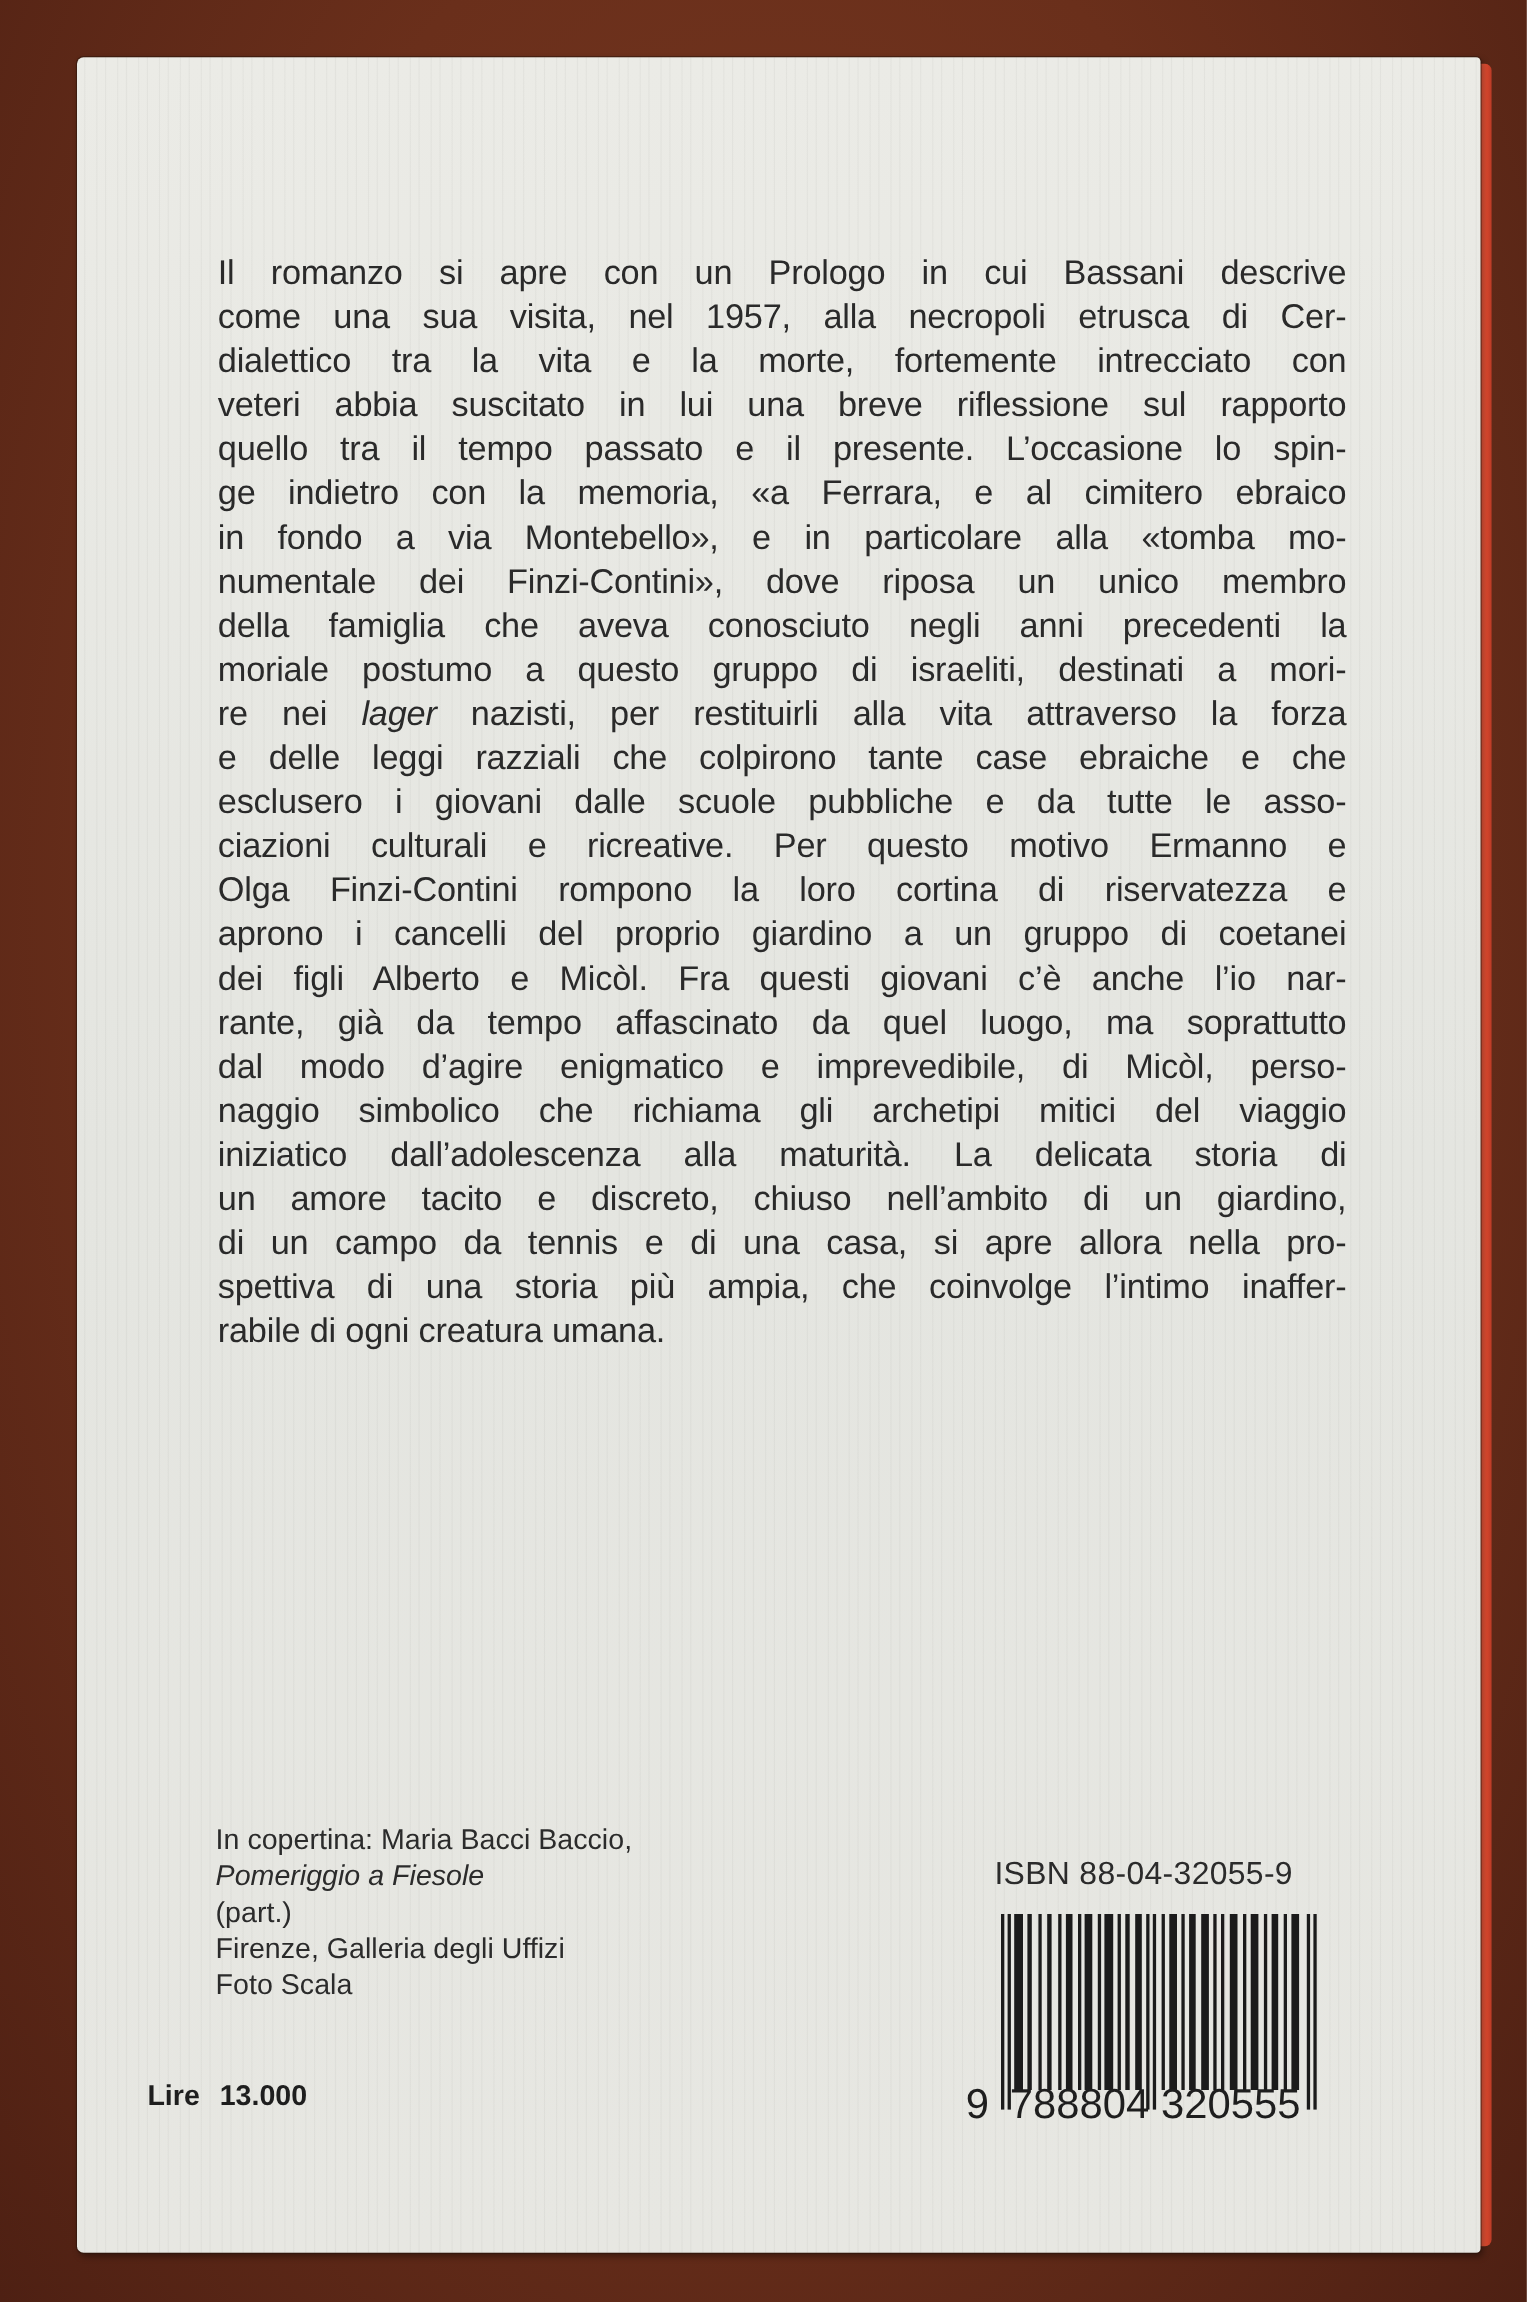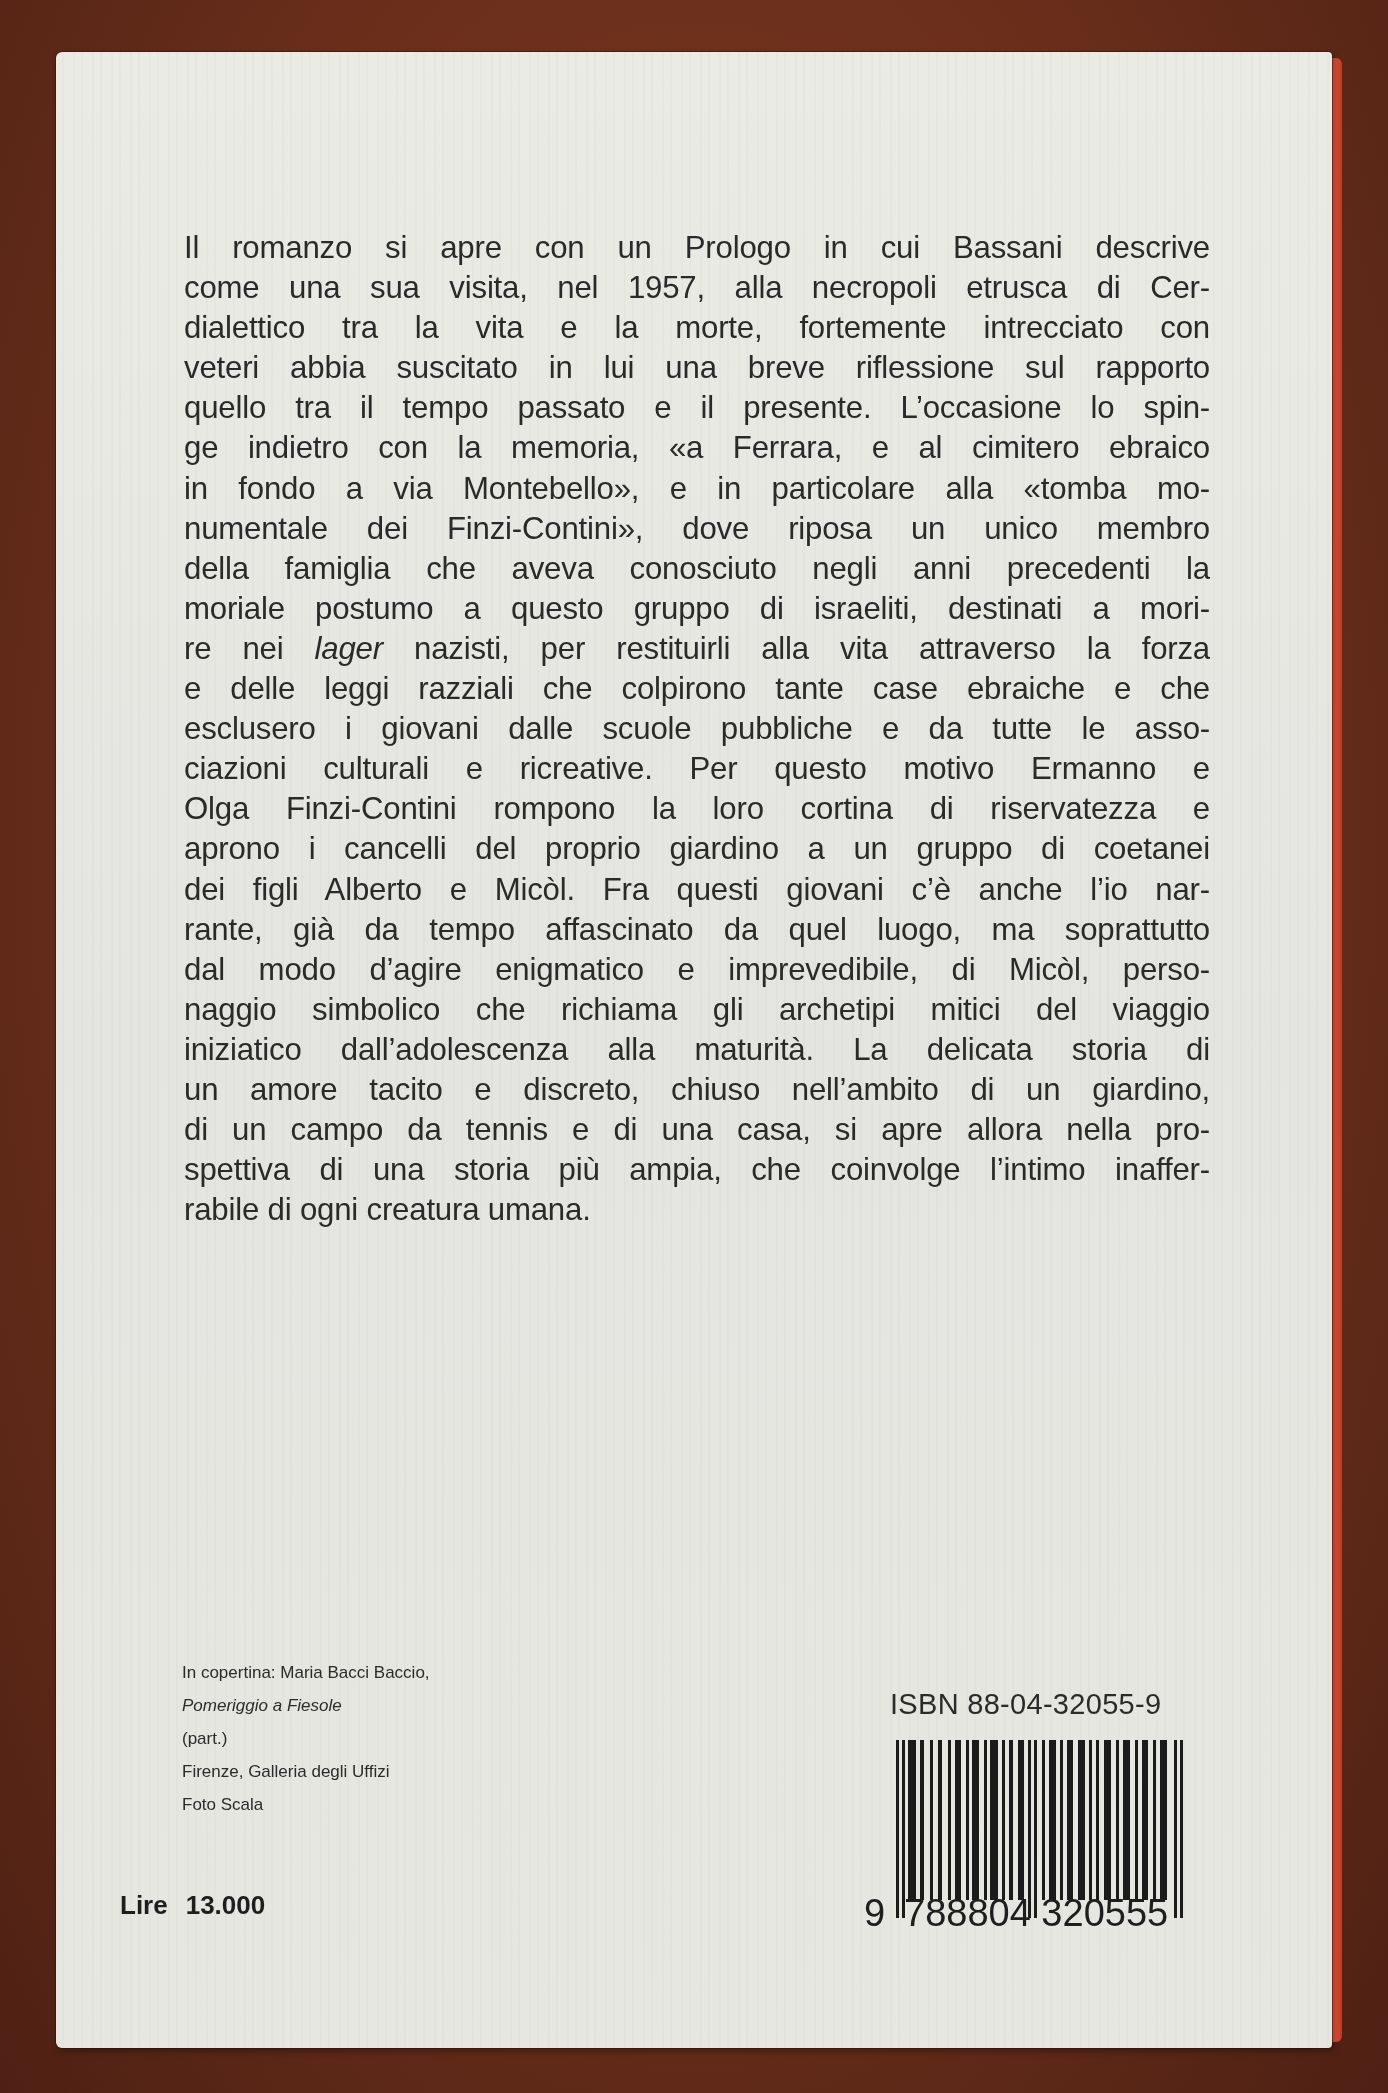--- a/index.html
+++ b/index.html
@@ -3,21 +3,21 @@
   <meta charset="utf-8">
   <style>
     html, body { margin: 0; padding: 0; }
     body {
       width: 1388px; height: 2093px; overflow: hidden;
       background: radial-gradient(ellipse at 50% 40%, #7a3a22 0%, #6a2f1b 55%, #4e2013 100%);
       position: relative;
       font-family: "Liberation Sans", sans-serif;
     }
     .book {
-      position: absolute; left: 56px; top: 52px;
+      position: absolute; left: 70px; top: 52px;
       width: 1280px; height: 1420px;
     }
     .spine-edge {
       position: absolute; left: 1272px; top: 6px; width: 14px; height: 1984px;
       background: linear-gradient(to right, #f3b9a4 0%, #e2563a 35%, #d8472d 70%, #b83a26 100%);
       border-radius: 0 6px 6px 0;
     }
     .cover {
       position: absolute; left: 0; top: 0; width: 1276px; height: 1996px;
       background-color: #e6e7e2;
@@ -32,21 +32,21 @@
       font-family: "Liberation Sans", sans-serif;
       font-size: 31.2px; line-height: 40.1px;
       color: #2a2a2a;
       letter-spacing: -0.2px;
     }
     .blurb .line { display: block; white-space: nowrap; text-align: justify; text-align-last: justify; }
     .blurb .line.last { text-align-last: left; }
     .blurb em { font-style: italic; }
     .credits {
       position: absolute; left: 126px; top: 1604px;
-      font-size: 17px; line-height: 33px; color: #2b2b2b;
+      font-size: 26px; line-height: 33px; color: #2b2b2b;
     }
     .credits span { display: block; white-space: nowrap; }
     .credits em { font-style: italic; }
     .price {
       position: absolute; left: 64px; top: 1838px;
       font-size: 26px; font-weight: bold; color: #1e1e1e;
       white-space: nowrap;
     }
     .price .cur { margin-right: 18px; }
     .isbn-label {

